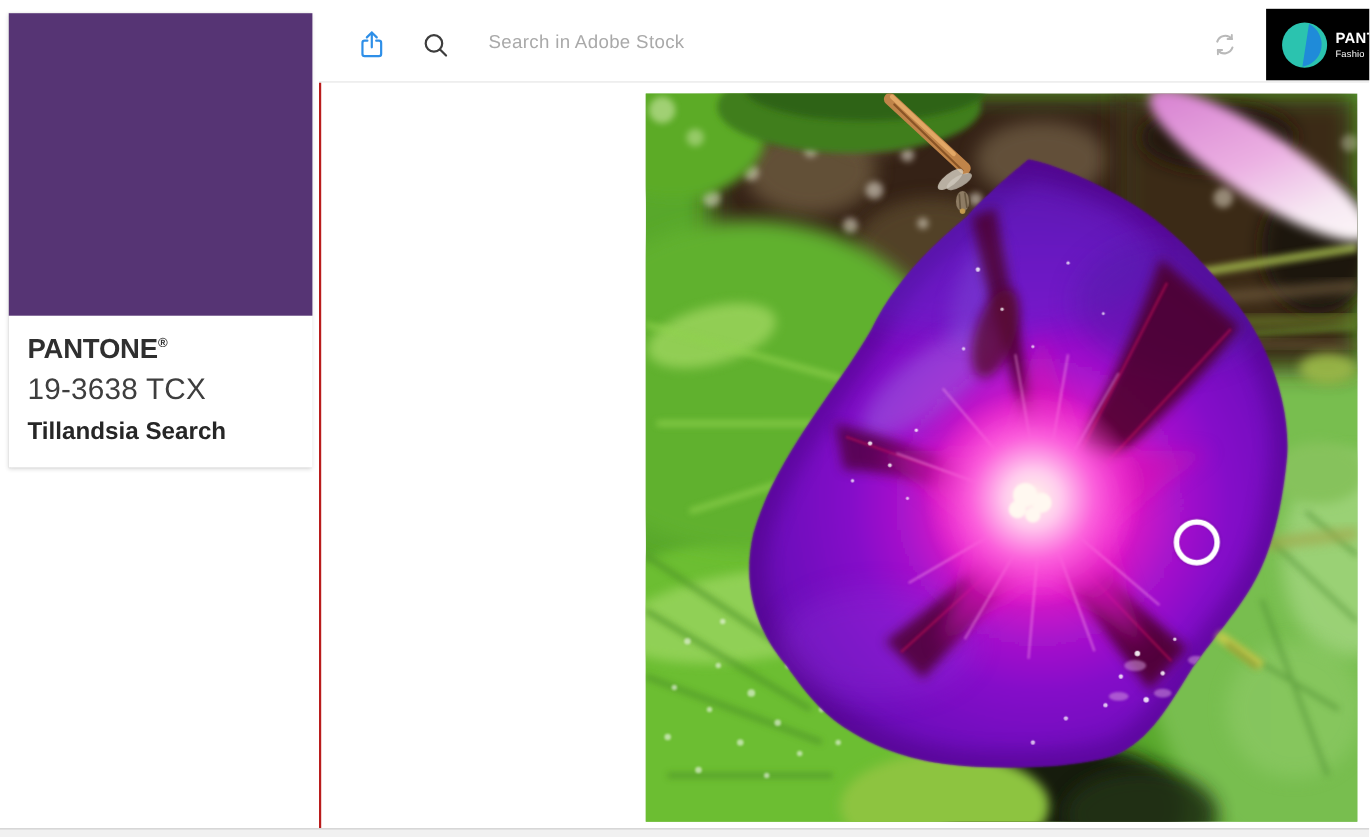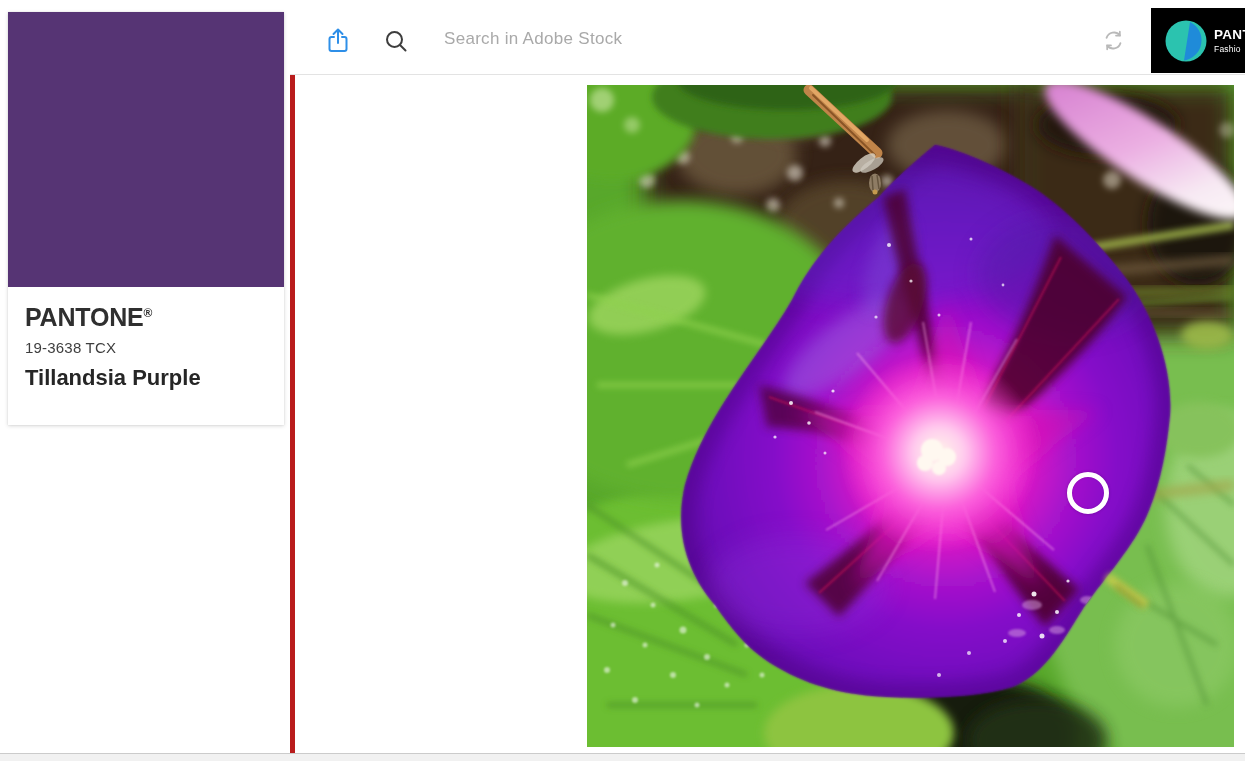--- a/index.html
+++ b/index.html
@@ -1,28 +1,28 @@
 <!DOCTYPE html>
 <html><head>
 <meta charset="utf-8">
 <style>
   html,body{margin:0;padding:0;background:#fff;}
   .app{
     position:relative;width:1245px;height:761px;overflow:hidden;background:#fff;
     font-family:"Liberation Sans","DejaVu Sans",sans-serif;
   }
   
-  .sidebar{position:absolute;left:0;top:0;width:290px;height:753px;background:#fff;border-right:5px solid #b91c1c;}
+  .sidebar{position:absolute;left:0;top:0;width:290px;height:753px;background:#fff;border-right:2px solid #b91c1c;}
   .pantone-card{position:absolute;left:8px;top:12px;width:276px;height:413px;background:#fff;
     box-shadow:0 1px 4px rgba(0,0,0,.16),0 0 1px rgba(0,0,0,.12);cursor:pointer;}
   .swatch{width:100%;height:275px;background:#563474;}
   .card-text{padding:16px 0 0 17px;}
   .brand{font-size:25px;font-weight:700;color:#2f2f2f;letter-spacing:-.2px;}
   .brand sup{font-size:12px;font-weight:700;}
-  .code{font-size:15px;font-weight:400;color:#3e3e3e;margin-top:7px;letter-spacing:.2px;}
+  .code{font-size:27px;font-weight:400;color:#3e3e3e;margin-top:7px;letter-spacing:.2px;}
   .cname{font-size:22px;font-weight:700;color:#262626;margin-top:9px;}
   
   .topbar{position:absolute;left:290px;top:0;width:955px;height:74px;background:#fff;border-bottom:1px solid #e3e3e3;}
   .icon-btn{position:absolute;background:none;border:none;padding:0;margin:0;cursor:pointer;line-height:0;}
   .share-btn{left:36px;top:26px;color:#2e8fe8;}
   .search-ico{position:absolute;left:94px;top:29px;}
   .search-input{position:absolute;left:136px;top:20px;width:560px;height:36px;border:none;outline:none;
     font-family:inherit;font-size:17px;color:#333;background:transparent;margin-left:16px;}
   .search-input::placeholder{color:#a9a9a9;letter-spacing:.3px;}
   .refresh-btn{left:812px;top:29px;color:#b9b9b9;}
@@ -42,21 +42,21 @@
 <body>
 
 <div class="app">
 
   <aside class="sidebar">
     <div class="pantone-card">
       <div class="swatch" style="background: rgb(86, 52, 116);"></div>
       <div class="card-text">
         <div class="brand"><span>PANTONE</span><sup>®</sup></div>
         <div class="code">19-3638 TCX</div>
-        <div class="cname">Tillandsia Purple</div>
+        <div class="cname">Tillandsia Search</div>
       </div>
     </div>
   </aside>
 
   <header class="topbar">
     <button class="icon-btn share-btn" style="color: rgb(46, 143, 232);">
       <svg width="24" height="28" viewBox="0 0 24 28" fill="none" stroke="currentColor" stroke-width="2" stroke-linecap="round" stroke-linejoin="round">
         <path d="M8 11 H5.5 C4.4 11 3.5 11.9 3.5 13 V23 C3.5 24.1 4.4 25 5.5 25 H18.5 C19.6 25 20.5 24.1 20.5 23 V13 C20.5 11.9 19.6 11 18.5 11 H16"></path>
         <path d="M12 17 V3.5 M12 3.5 L7.5 8 M12 3.5 L16.5 8"></path>
       </svg>

